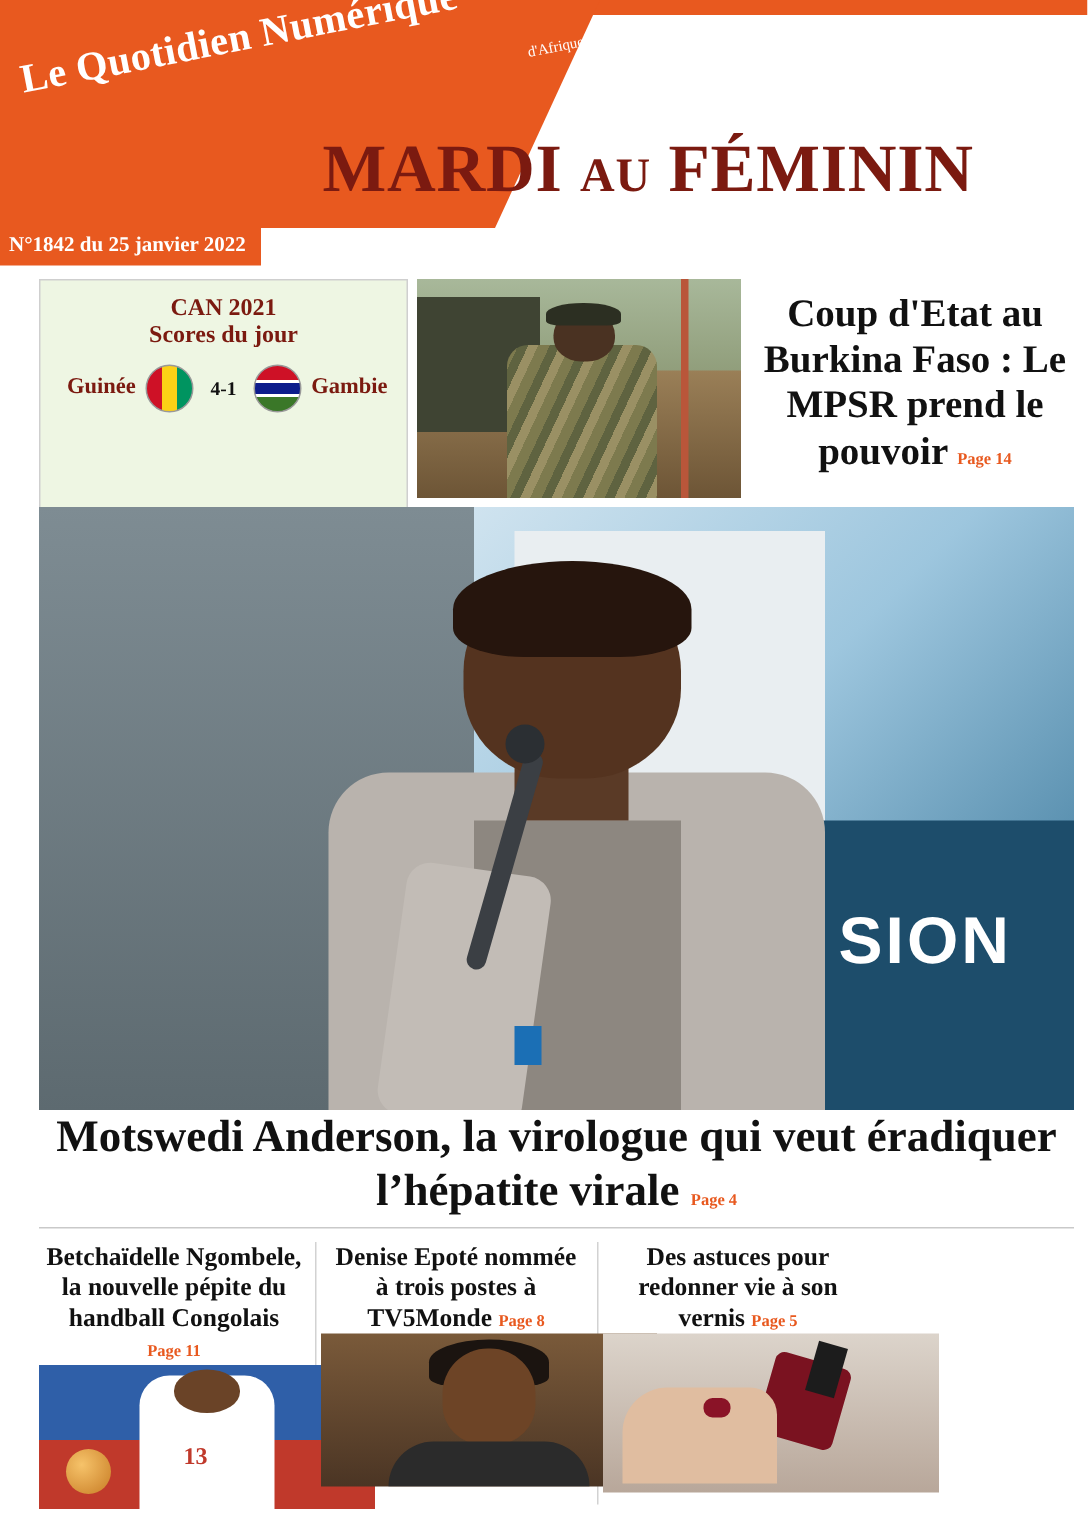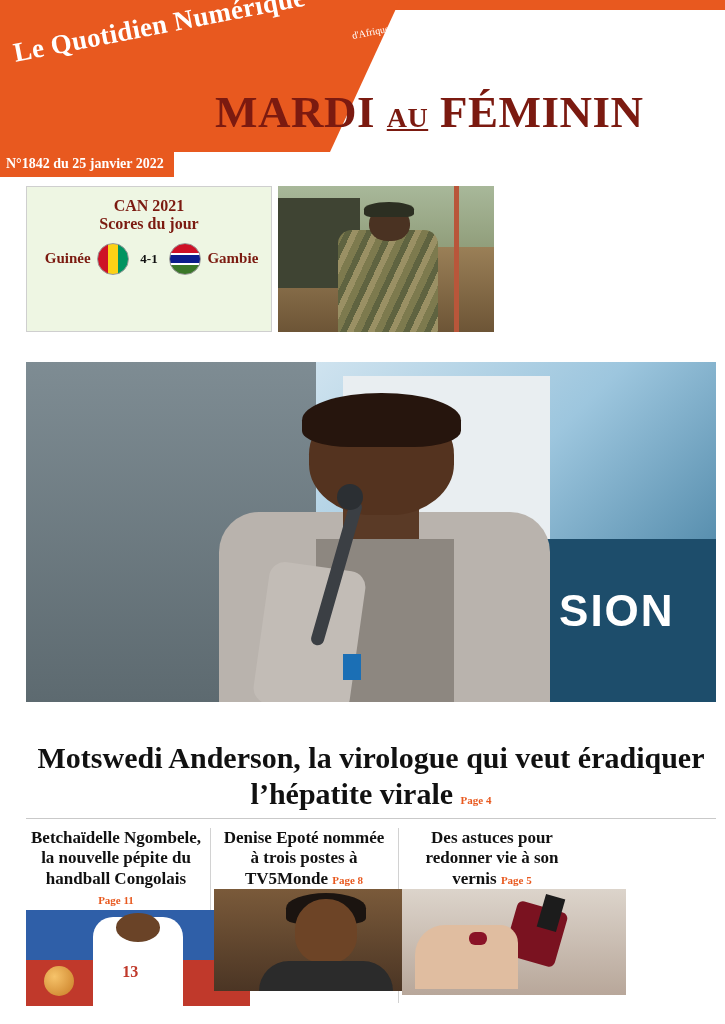--- a/index.html
+++ b/index.html
@@ -72,22 +72,21 @@
     left: 215px;
     top: 86px;
     font-size: 45px;
     font-weight: bold;
     color: #7b1a10;
     font-family: "Liberation Serif", serif;
     letter-spacing: .5px;
     white-space: nowrap;
   }
   .main-title .small {
-    font-size: 28px;
-    text-decoration: underline;
+    font-size: 32px;
   }
   .issue-bar {
     position: absolute;
     left: 0;
     top: 152px;
     background: #e8591f;
     color: #ffffff;
     font-size: 14px;
     font-weight: bold;
     padding: 4px 10px 5px 6px;
@@ -113,21 +112,21 @@
     position: absolute;
     left: 26px;
     top: 186px;
     width: 690px;
     height: 146px;
     display: flex;
     gap: 0;
   }
   .scores-box {
     width: 246px;
-    height: 146px;
+    height: 164px;
     background: #eef6e3;
     border: 1px solid #cfcfcf;
     box-sizing: border-box;
     position: relative;
   }
   .scores-title {
     text-align: center;
     color: #7b1a10;
     font-weight: bold;
     font-size: 16px;
@@ -258,24 +257,23 @@
     font-weight: bold;
     white-space: nowrap;
   }
 
   
   .hero {
     position: absolute;
     left: 26px;
     top: 338px;
     width: 690px;
-    height: 340px;
+    height: 402px;
     overflow: hidden;
     background: #6d28d9;
-    margin-top: 24px;
   }
   .hero .bg-left {
     position: absolute; left: 0; top: 0; width: 42%; height: 100%;
     background: linear-gradient(to bottom, #7e8c93, #5d6a70);
   }
   .hero .bg-right {
     position: absolute; right: 0; top: 0; width: 58%; height: 100%;
     background: linear-gradient(135deg, #cfe3ef 0%, #9dc6de 42%, #2f6e92 100%);
   }
   .hero .panel-white {
@@ -529,20 +527,24 @@
     <div class="soldier-photo">
       <div class="sky"></div>
       <div class="ground"></div>
       <div class="wall"></div>
       <div class="pole"></div>
       <div class="body"></div>
       <div class="head"></div>
       <div class="beret"></div>
     </div>
 
+    <div class="coup-headline">
+      <span>Coup d'Etat au Burkina Faso : Le MPSR prend le pouvoir</span>
+      <span class="page-ref">Page 14</span>
+    </div>
   </div>
 
   <div class="hero">
     <div class="bg-left"></div>
     <div class="bg-right"></div>
     <div class="panel-white"></div>
     <div class="panel-dark"></div>
     <div class="sion">SION</div>
     <div class="torso"></div>
     <div class="torso-inner"></div>

